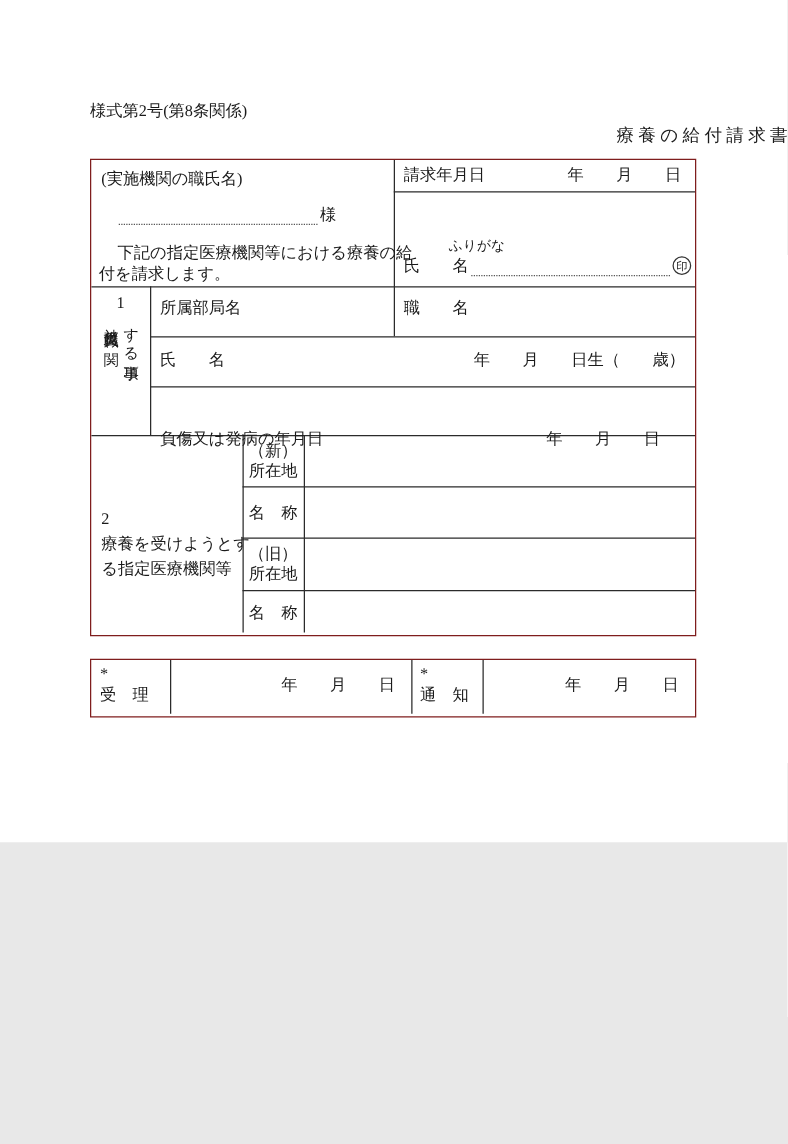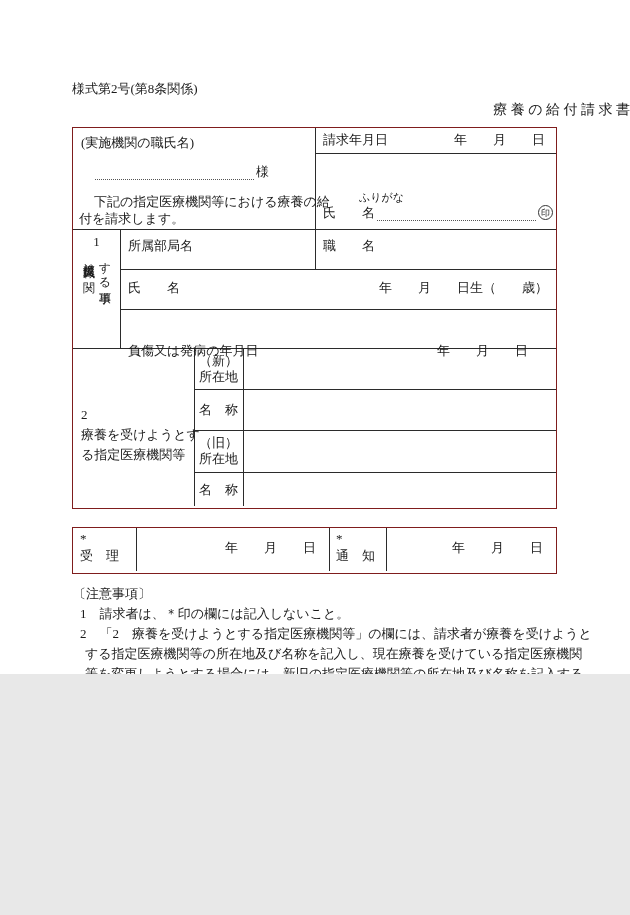--- a/index.html
+++ b/index.html
@@ -131,22 +131,14 @@
     </div>
     <div class="abs fs13" style="left:263px;top:2px;line-height:17px;">
       <div>*</div>
       <div class="nowrap">通　知</div>
     </div>
     <div class="abs flexrow" style="left:313px;top:0;width:157px;height:40px;align-items:center;justify-content:flex-end;">
       <span class="fs13">年　　月　　日</span>
     </div>
   </div>
 
-  <div class="abs fs13" style="left:73px;top:584px;width:500px;line-height:20px;">
-    <div class="nowrap">〔注意事項〕</div>
-    <div class="nowrap" style="margin-left:7px;">1　請求者は、＊印の欄には記入しないこと。</div>
-    <div class="nowrap" style="margin-left:7px;">2　「2　療養を受けようとする指定医療機関等」の欄には、請求者が療養を受けようと</div>
-    <div class="nowrap" style="margin-left:12px;">する指定医療機関等の所在地及び名称を記入し、現在療養を受けている指定医療機関</div>
-    <div class="nowrap" style="margin-left:12px;">等を変更しようとする場合には、新旧の指定医療機関等の所在地及び名称を記入する</div>
-    <div class="nowrap" style="margin-left:12px;">こと。</div>
-  </div>
 
 </div>
 
 </body></html>

